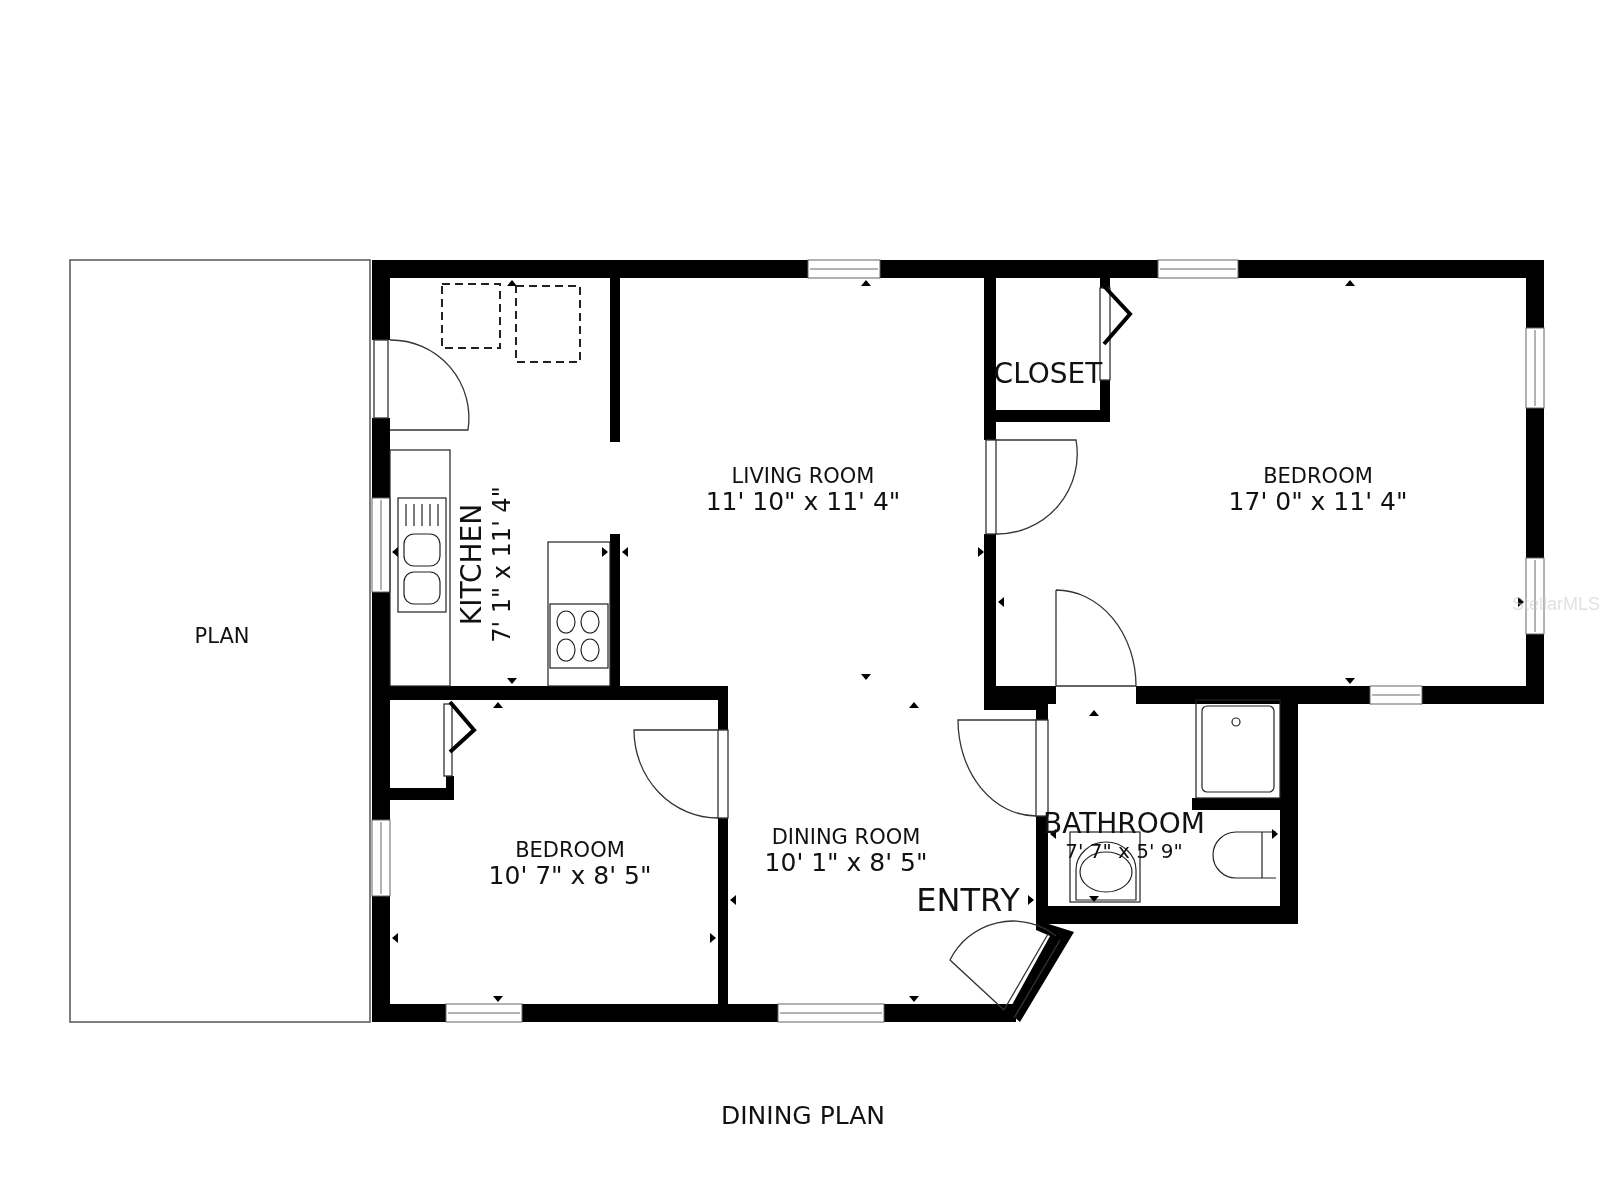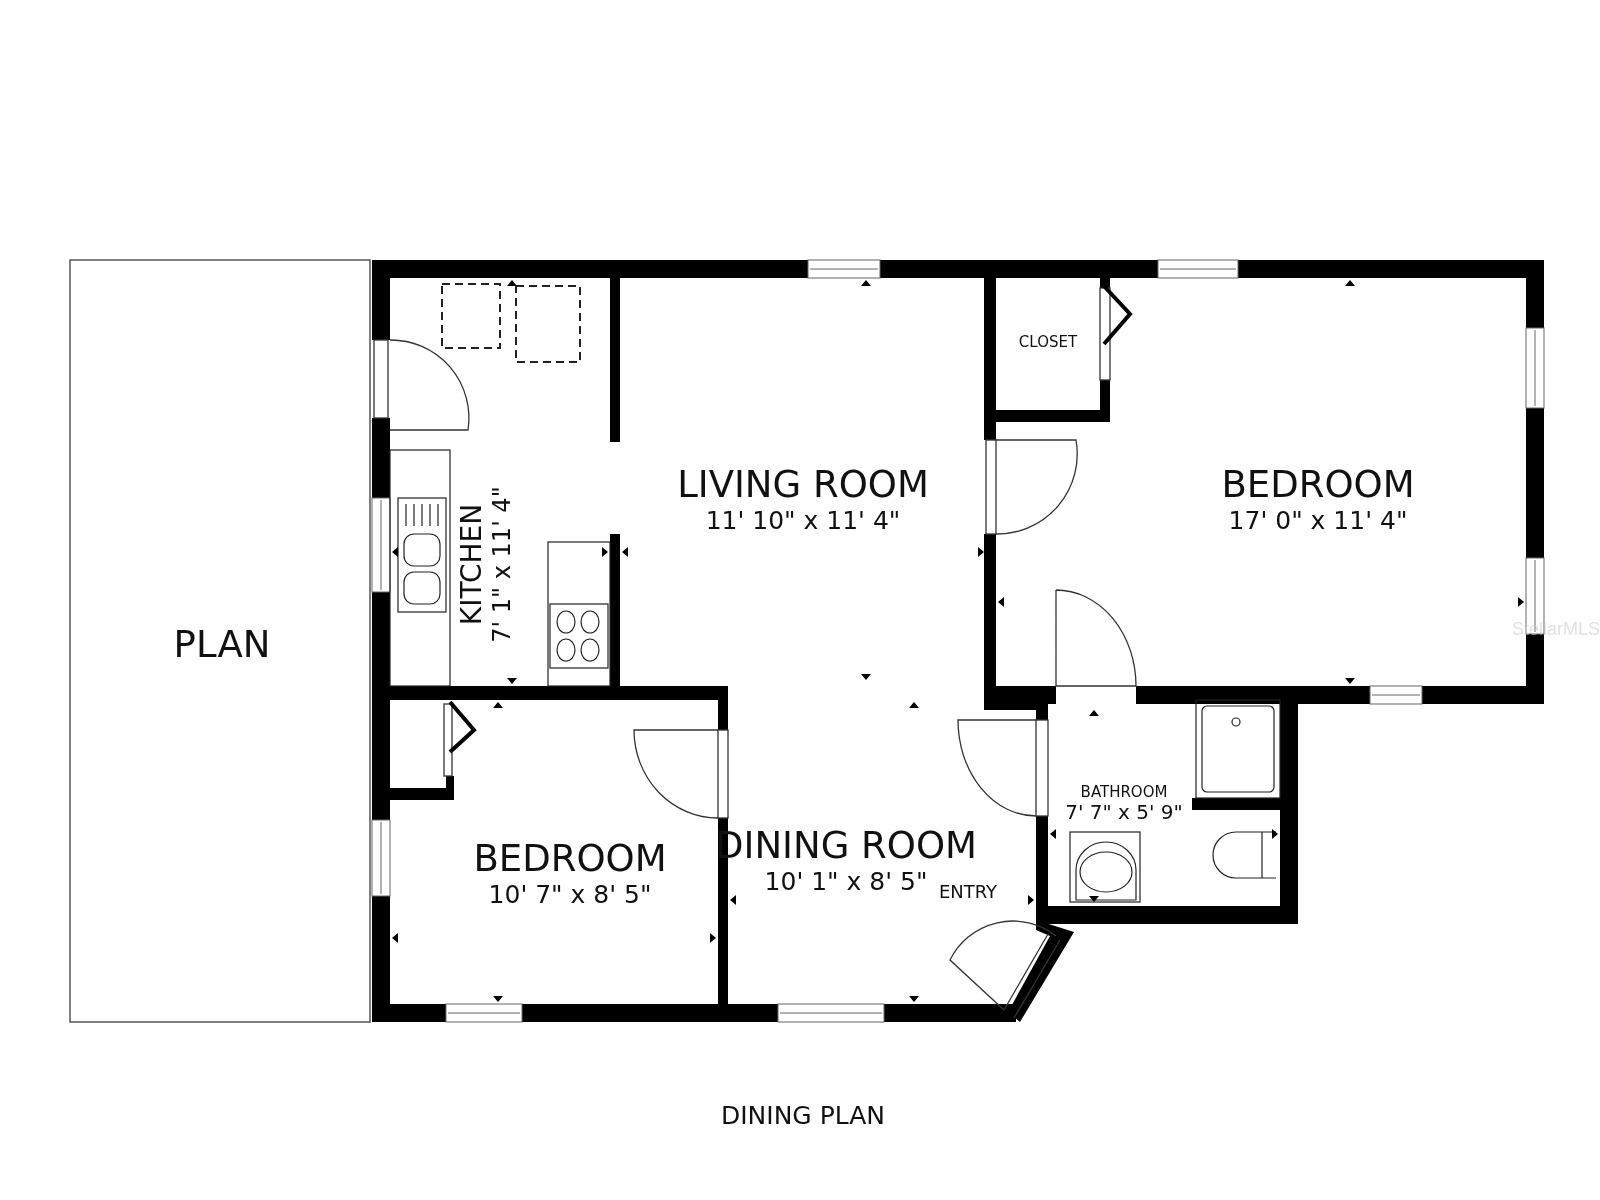--- a/index.html
+++ b/index.html
@@ -1,28 +1,28 @@
 <!DOCTYPE html>
 <html><head>
 <meta charset="utf-8">
 <style>
   html, body { margin: 0; padding: 0; background: #ffffff; }
   body { width: 1600px; height: 1200px; position: relative; overflow: hidden;
          font-family: "DejaVu Sans", sans-serif; color: #111; }
   #plan { position: absolute; left: 0; top: 0; }
   .lbl { position: absolute; text-align: center; white-space: nowrap; color: #111;
          font-family: "DejaVu Sans", sans-serif; transform: translateX(-50%); line-height: 1.15; }
-  .room-name { font-size: 37px; letter-spacing: 0px; }
+  .room-name { font-size: 21px; letter-spacing: 0px; }
   .room-dim { font-size: 25px; }
-  .small-name { font-size: 15px; }
+  .small-name { font-size: 28px; margin-top: 24px; }
   .small-dim { font-size: 20px; }
   .rot { position: absolute; transform-origin: center center; text-align: center; white-space: nowrap;
          font-family: "DejaVu Sans", sans-serif; }
   .watermark { position: absolute; left: 1512px; top: 594px; font-size: 18px; color: rgba(200,200,200,0.55);
-               font-family: "Liberation Sans", sans-serif; margin-top: 25px; }
+               font-family: "Liberation Sans", sans-serif; }
 </style>
 </head>
 <body>
 
 <svg id="plan" width="1600" height="1200" viewBox="0 0 1600 1200" xmlns="http://www.w3.org/2000/svg">
 
   <rect x="70" y="260" width="300" height="762" fill="none" stroke="#555" stroke-width="1.5"></rect>
 
   <g fill="#000">
 
@@ -202,21 +202,21 @@
 <div class="lbl" style="left:1124px; top:784px;">
   <div class="small-name">BATHROOM</div>
   <div class="small-dim">7' 7" x 5' 9"</div>
 </div>
 
 <div class="lbl" style="left:846px; top:825px;">
   <div class="room-name">DINING ROOM</div>
   <div class="room-dim">10' 1" x 8' 5"</div>
 </div>
 
-<div class="lbl room-dim" style="left:968px; top:882px; font-size:18px;">ENTRY</div>
+<div class="lbl room-dim" style="left:968px; top:882px; font-size:32px;">ENTRY</div>
 
 <div class="lbl" style="left:570px; top:838px;">
   <div class="room-name">BEDROOM</div>
   <div class="room-dim">10' 7" x 8' 5"</div>
 </div>
 
 <div class="lbl" style="left:803px; top:1102px; font-size:25px;">DINING PLAN</div>
 
 <div class="watermark">StellarMLS</div>
 

